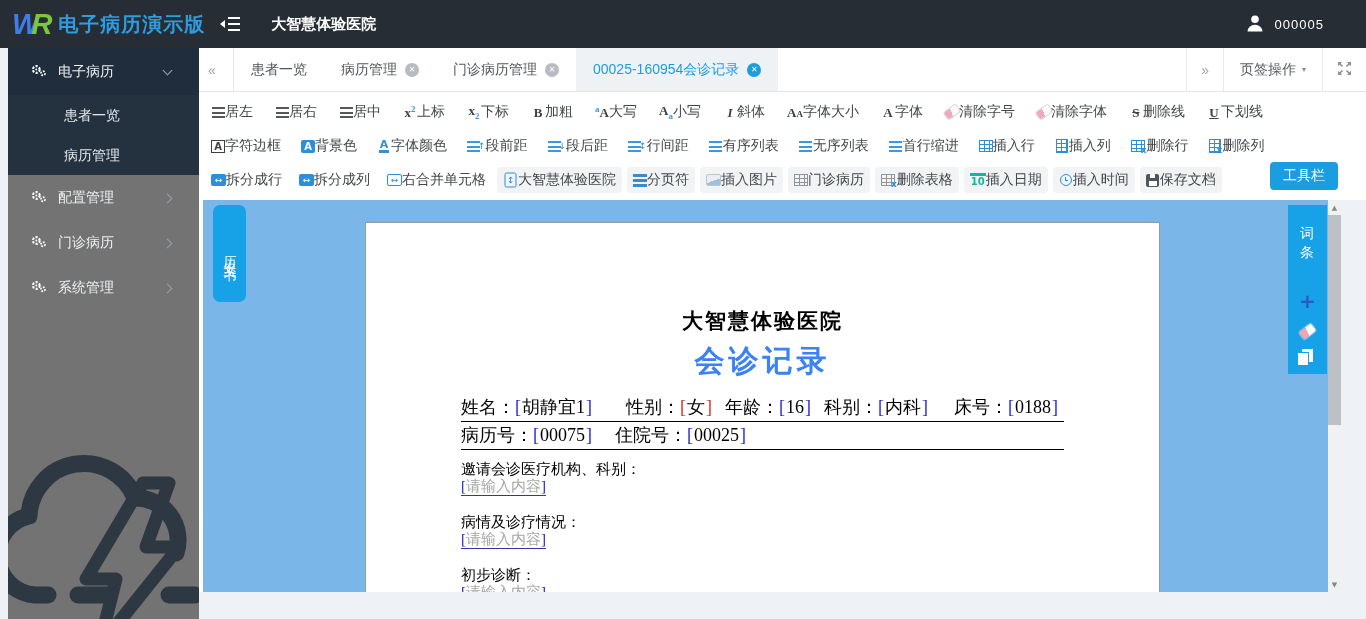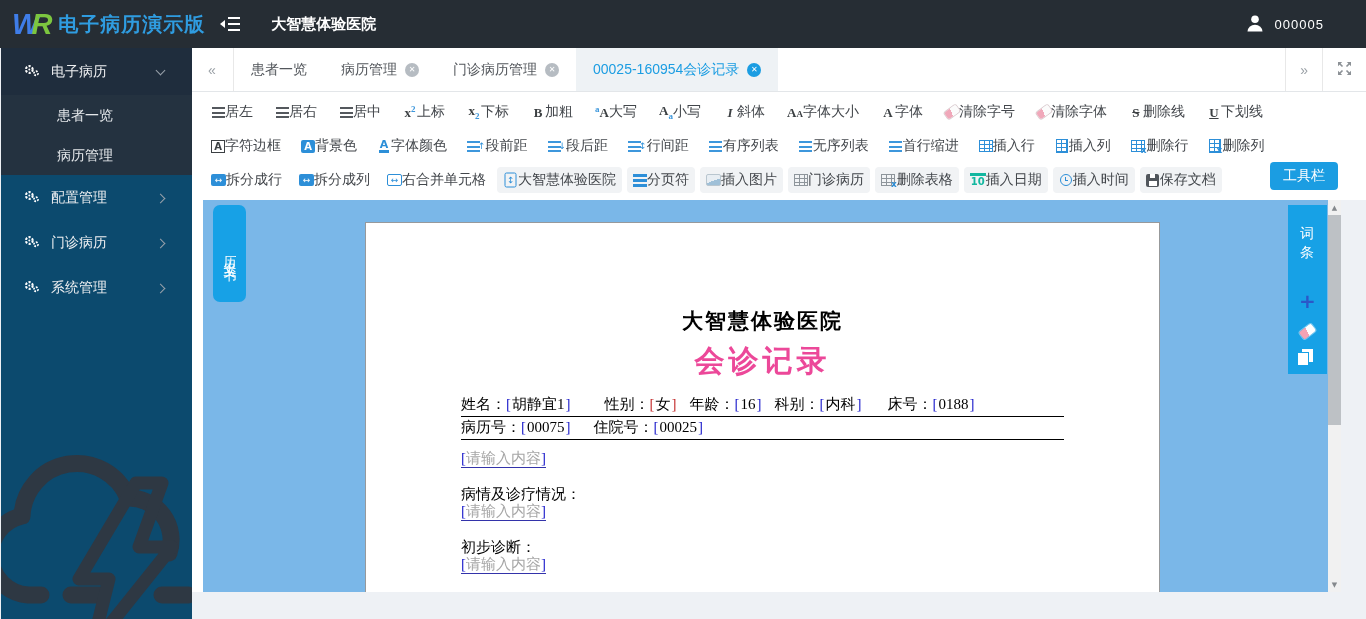--- a/index.html
+++ b/index.html
@@ -14,21 +14,21 @@
   #topbar{position:absolute;left:0;top:0;width:1366px;height:48px;background:#262d34;display:flex;align-items:center;z-index:5;}
   .logo{margin-left:12px;font-weight:bold;font-style:italic;font-size:29px;line-height:1;display:flex;}
   .lw{color:#3f7de8;}
   .lr{color:#7cc63f;margin-left:-8px;}
   .apptitle{color:#2f9ce0;font-size:20px;margin-left:6px;font-weight:600;letter-spacing:1px;text-align:center;}
   .collapse{margin-left:14px;display:flex;align-items:center;}
   .hosp{color:#ffffff;font-weight:bold;font-size:15px;margin-left:30px;}
   .user{margin-left:auto;margin-right:42px;display:flex;align-items:center;gap:10px;color:#fff;font-size:13px;letter-spacing:1px;}
 
   
-  #sidebar{position:absolute;left:1px;top:48px;width:191px;height:571px;background:#0c4a6e;overflow:hidden;z-index:4;}
+  #sidebar{position:absolute;left:8px;top:48px;width:191px;height:571px;background:#737373;overflow:hidden;z-index:4;}
   .s-root{height:45px;display:flex;align-items:center;color:#eceef0;font-size:14px;padding-left:22px;position:relative;}
   .s-root.expanded{background:#1f2d3d;height:47px;}
   .slabel{margin-left:11px;}
   .chev{position:absolute;right:28px;width:6px;height:6px;border-right:1.6px solid #98a1aa;border-bottom:1.6px solid #98a1aa;}
   .chev.down{transform:rotate(45deg);top:19px;}
   .chev.right{transform:rotate(-45deg);top:20px;}
   .s-sub{background:#243240;}
   .s-subitem{height:40px;line-height:40px;padding-left:56px;color:#e4e7ea;font-size:14px;}
   #watermark{position:absolute;left:-25px;bottom:-28px;}
 
@@ -87,22 +87,22 @@
   .clock::after{content:"";position:absolute;left:4px;top:4.5px;width:3.5px;height:1.5px;background:#2d8fd8;}
   .floppy{width:13px;height:13px;background:#51565c;border-radius:2px;position:relative;}
   .floppy::before{content:"";position:absolute;left:3.5px;top:0;width:5px;height:4px;background:#fff;}
   .floppy::after{content:"";position:absolute;left:2.5px;bottom:1px;width:8px;height:5px;background:#fff;}
 
   
   #editor{position:absolute;left:203px;top:200px;width:1138px;height:392px;background:#7ab7e8;overflow:hidden;z-index:2;}
   #historyTab{position:absolute;left:10px;top:5px;width:33px;height:97px;background:#17a1e6;border-radius:7px;color:#fff;font-size:13px;writing-mode:vertical-lr;letter-spacing:4px;display:flex;align-items:center;justify-content:center;}
   #page{position:absolute;left:162px;top:22px;width:795px;height:620px;background:#fff;border:1px solid #97999b;box-sizing:border-box;}
   .h-hosp{margin-top:84px;text-align:center;font-family:"Liberation Serif",serif;font-weight:bold;font-size:21px;color:#000;letter-spacing:2px;}
-  .h-title{text-align:center;font-family:"Liberation Serif",serif;font-weight:bold;font-size:30px;margin-top:6px;letter-spacing:4px;color:#ec4899;}
-  #infoRows{margin:12px 95px 0 95px;font-family:"Liberation Serif",serif;font-size:15px;color:#000;}
+  .h-title{text-align:center;font-family:"Liberation Serif",serif;font-weight:bold;font-size:30px;margin-top:6px;letter-spacing:4px;color:#3b82f6;}
+  #infoRows{margin:12px 95px 0 95px;font-family:"Liberation Serif",serif;font-size:18px;color:#000;}
   .irow{border-bottom:1px solid #000;padding:1px 0 2px 0;white-space:nowrap;}
   .cell{display:inline-block;}
   .irow.r1 .cell:nth-child(1){margin-right:34px;}
   .irow.r1 .cell:nth-child(2){margin-right:13px;}
   .irow.r1 .cell:nth-child(3){margin-right:13px;}
   .irow.r1 .cell:nth-child(4){margin-right:26px;}
   .irow.r2 .cell:nth-child(1){margin-right:23px;}
   .fval .br{color:#2222cc;}
   .fval.red .br{color:#c43030;}
   .fval .vtx{color:#000;padding:0 1px;}
@@ -234,20 +234,24 @@
       </div>
       <div class="tab active" data-interactable="true">
         <span data-interactable="false">00025-160954会诊记录</span>
         <span class="tclose" data-interactable="true">✕</span>
       </div>
     </div>
   <div class="tb-right">
     <div class="tb-cell" data-interactable="true">
       <span class="tb-arrow" data-interactable="false">»</span>
     </div>
+    <div class="tb-cell ops" data-interactable="true">
+      <span data-interactable="false">页签操作</span>
+      <span class="caret" data-interactable="false">▾</span>
+    </div>
     <div class="tb-cell" data-interactable="true">
       <span data-interactable="false">
         <svg width="15" height="15" viewBox="0 0 15 15">
             <g stroke="#8c9196" stroke-width="1.6" fill="none">
               <path d="M5.5 5.5 L2.5 2.5 M9.5 5.5 L12.5 2.5 M5.5 9.5 L2.5 12.5 M9.5 9.5 L12.5 12.5"></path>
             </g>
             <g fill="#8c9196">
               <path d="M1 1 h4.2 L1 5.2 Z"></path>
               <path d="M14 1 v4.2 L9.8 1 Z"></path>
               <path d="M1 14 v-4.2 L5.2 14 Z"></path>
@@ -513,21 +517,21 @@
   <div id="historyTab" data-interactable="true">历史文书</div>
 
   <div id="page" data-interactable="true">
     <div class="h-hosp" data-interactable="false">大智慧体验医院</div>
     <div class="h-title" data-interactable="false">会诊记录</div>
     <div id="infoRows" data-interactable="false">
         <div class="irow r1" data-interactable="false"><span class="cell"><span class="flabel" data-interactable="false">姓名：</span><span class="fval " data-interactable="true"><span class="br">[</span><span class="vtx">胡静宜1</span><span class="br">]</span></span></span><span class="cell"><span class="flabel" data-interactable="false">性别：</span><span class="fval red" data-interactable="true"><span class="br">[</span><span class="vtx">女</span><span class="br">]</span></span></span><span class="cell"><span class="flabel" data-interactable="false">年龄：</span><span class="fval " data-interactable="true"><span class="br">[</span><span class="vtx">16</span><span class="br">]</span></span></span><span class="cell"><span class="flabel" data-interactable="false">科别：</span><span class="fval " data-interactable="true"><span class="br">[</span><span class="vtx">内科</span><span class="br">]</span></span></span><span class="cell"><span class="flabel" data-interactable="false">床号：</span><span class="fval " data-interactable="true"><span class="br">[</span><span class="vtx">0188</span><span class="br">]</span></span></span></div>
         <div class="irow r2" data-interactable="false"><span class="cell"><span class="flabel" data-interactable="false">病历号：</span><span class="fval " data-interactable="true"><span class="br">[</span><span class="vtx">00075</span><span class="br">]</span></span></span><span class="cell"><span class="flabel" data-interactable="false">住院号：</span><span class="fval " data-interactable="true"><span class="br">[</span><span class="vtx">00025</span><span class="br">]</span></span></span></div>
       </div>
     <div id="sections" data-interactable="false">
-        <div class="sec" data-interactable="false"><div class="ph" data-interactable="true"><span class="br">[</span><span class="phtx">请输入内容</span><span class="br">]</span></div></div>
+        <div class="sec" data-interactable="false"><div class="sec-title" data-interactable="false">邀请会诊医疗机构、科别：</div><div class="ph" data-interactable="true"><span class="br">[</span><span class="phtx">请输入内容</span><span class="br">]</span></div></div>
         <div class="sec" data-interactable="false"><div class="sec-title" data-interactable="false">病情及诊疗情况：</div><div class="ph" data-interactable="true"><span class="br">[</span><span class="phtx">请输入内容</span><span class="br">]</span></div></div>
         <div class="sec" data-interactable="false"><div class="sec-title" data-interactable="false">初步诊断：</div><div class="ph" data-interactable="true"><span class="br">[</span><span class="phtx">请输入内容</span><span class="br">]</span></div></div>
       </div>
   </div>
 
   <div id="rail" data-interactable="true">
     <div class="rail-label" data-interactable="false">词条</div>
     <span class="r-plus" data-interactable="true">+</span>
     <span class="r-eraser" data-interactable="true"></span>
     <span class="r-copy" data-interactable="true"></span>

